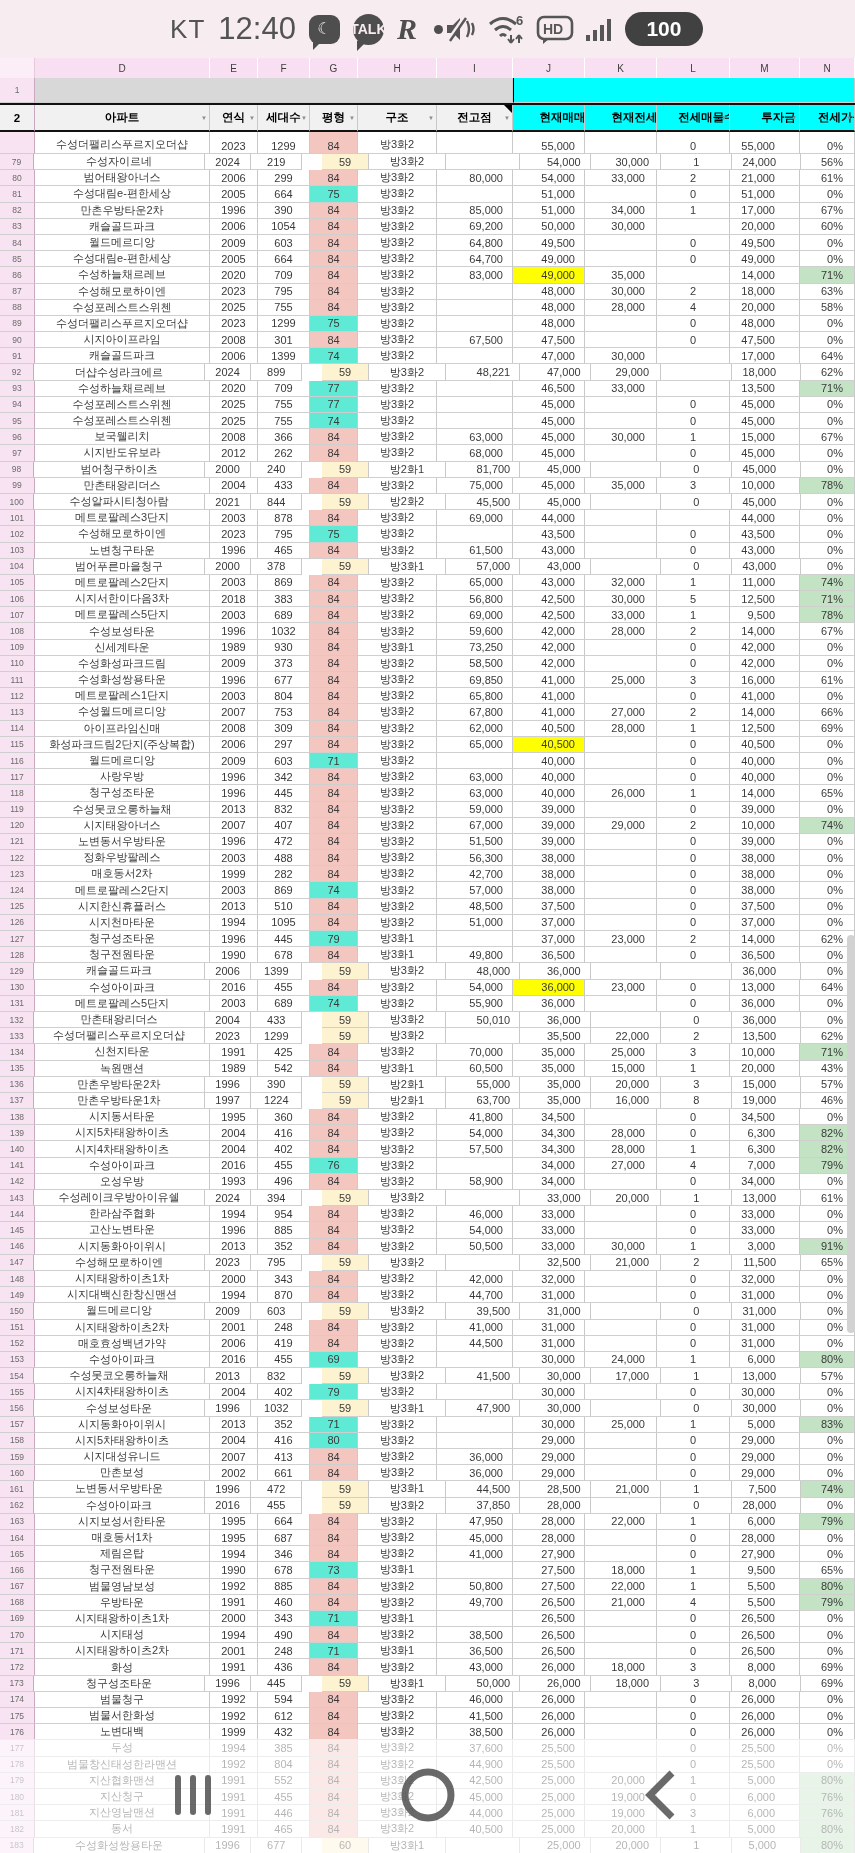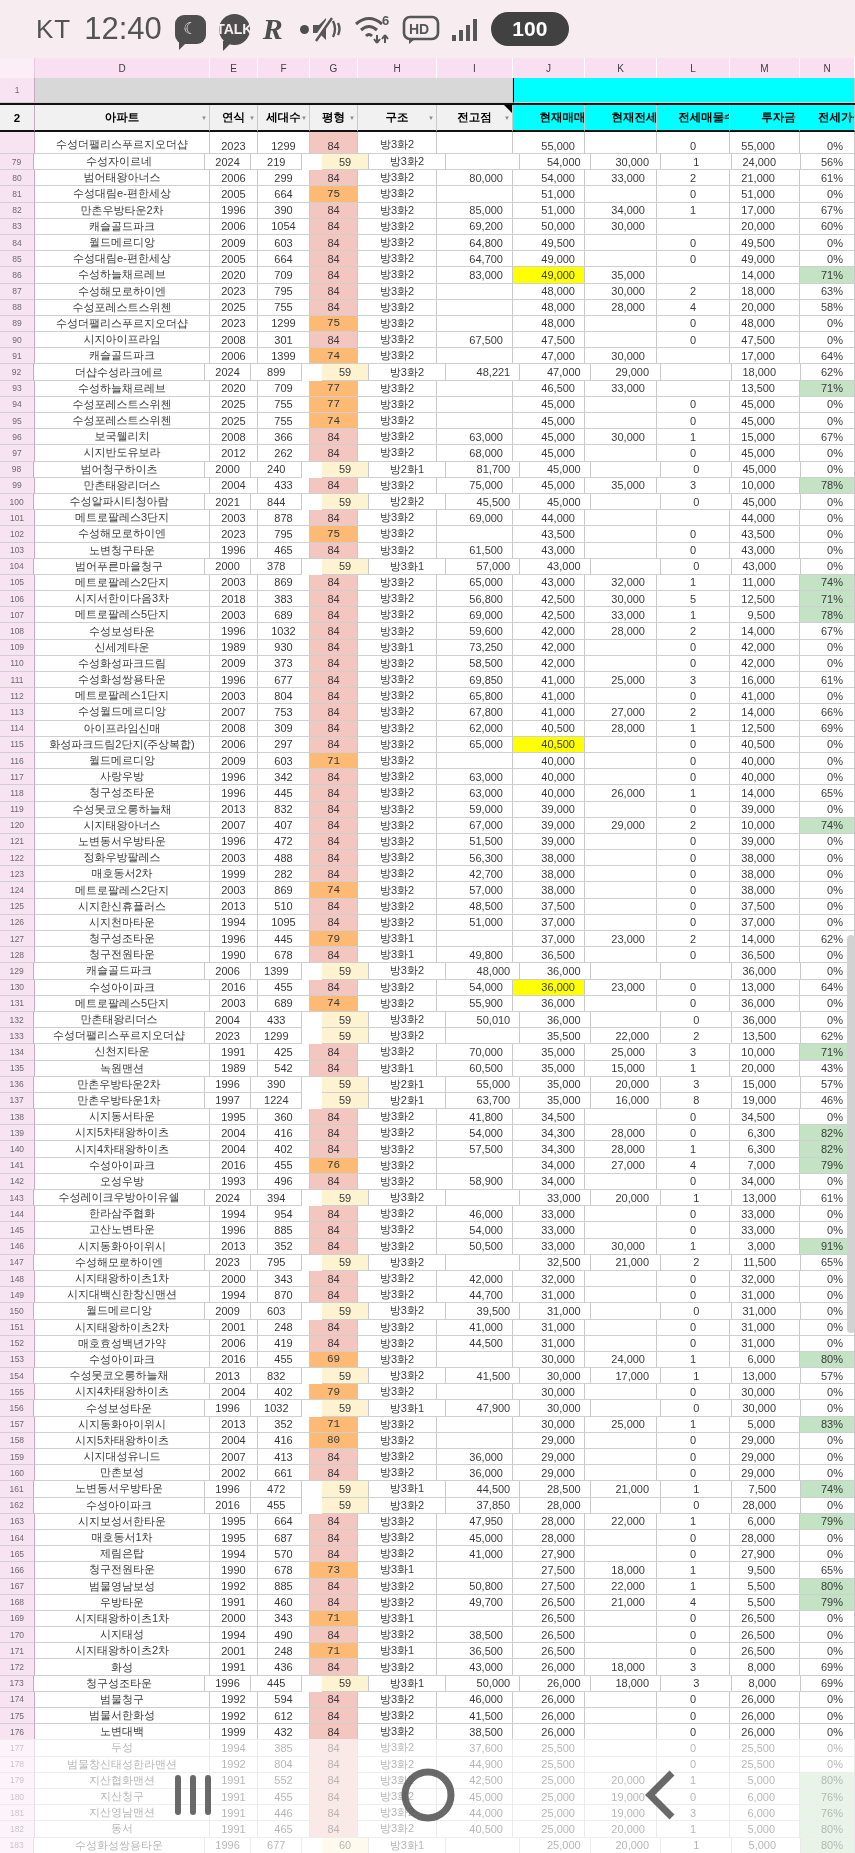--- a/index.html
+++ b/index.html
@@ -1,21 +1,21 @@
 <!DOCTYPE html>
 <html><head>
 <meta charset="utf-8">
 <style>
   html,body{margin:0;padding:0;background:#ffffff;}
   #screen{position:relative;width:855px;height:1853px;overflow:hidden;
     font-family:"Liberation Sans","DejaVu Sans",sans-serif;background:#fff;}
 
   
   .statusbar{position:relative;height:58px;background:#f7edf0;display:flex;
-    align-items:center;justify-content:flex-start;padding:16px 18px;box-sizing:border-box;}
+    align-items:center;justify-content:center;padding:16px 18px;box-sizing:border-box;}
   .sb-left{display:flex;align-items:center;gap:13px;color:#535353;}
   .sb-carrier{font-size:26px;letter-spacing:1px;margin-left:18px;}
   .sb-time{font-size:31px;}
   .notif-bubble{width:31px;height:29px;background:#4e4e4e;border-radius:9px;position:relative;
     display:flex;align-items:center;justify-content:center;color:#f7edf0;}
   .notif-bubble:after{content:"";position:absolute;left:4px;bottom:-6px;
     border:5px solid transparent;border-top-color:#4e4e4e;border-left-color:#4e4e4e;}
   .bubble-round{border-radius:50%;width:31px;height:31px;}
   .moon-glyph{font-size:16px;line-height:1;}
   .talk-glyph{font-size:14px;font-weight:bold;letter-spacing:0;}
@@ -34,21 +34,21 @@
   .sheet-row{display:flex;height:16.2px;}
   .c{box-sizing:border-box;border-right:1px solid #c9c9c9;border-bottom:1px solid #cfcfcf;
     font-size:11px;color:#3a3a3a;display:flex;align-items:center;justify-content:center;
     overflow:hidden;white-space:nowrap;background:#fff;}
   .num{width:35px;background:#f8e3f2;font-size:8.5px;color:#6b6b6b;border-right:1px solid #c9a9bf;}
   .w-d{width:175px;} .w-e{width:48px;} .w-f{width:52px;} .w-g{width:48px;} .w-h{width:79px;}
   .w-i{width:76px;} .w-j{width:72px;} .w-k{width:72px;} .w-l{width:73px;} .w-m{width:70px;} .w-n{width:55px;}
   .ra-r{justify-content:flex-end;}
   .w-i.ra-r{padding-right:9px;} .w-j.ra-r{padding-right:9px;} .w-k.ra-r{padding-right:11px;}
   .w-m.ra-r{padding-right:24px;} .w-n.ra-r{padding-right:11px;}
-  .s84{background:#f3c6c0;} .s59{background:#fdf3d1;margin-left:20px;} .smid{background:#fdba74;font-family:Liberation Mono, monospace;}
+  .s84{background:#f3c6c0;} .s59{background:#fdf3d1;margin-left:20px;} .smid{background:#5eead4;}
   .sale-hl{background:#ffff00;} .ratio-green{background:#c4e3c5;}
 
   .row1{height:25px;}
   .row1 .gray-block{width:478px;background:#d8d8d8;}
   .row1 .cyan-block{width:342px;background:#00ffff;border-left:1px solid #000;}
 
   .row2{height:27px;border-top:2px solid #111;}
   .row2 .c{border-bottom:2px solid #111;font-weight:bold;font-size:11.5px;color:#000;
     background:#f1f1f1;position:relative;}
   .row2 .c.cyan{background:#00ffff;border-left-color:#00c9c9;padding-left:28px;}
@@ -1407,21 +1407,21 @@
         <div class="c w-j ra-r">28,000</div>
         <div class="c w-k ra-r"></div>
         <div class="c w-l">0</div>
         <div class="c w-m ra-r">28,000</div>
         <div class="c w-n ra-r">0%</div>
       </div>
       <div class="sheet-row">
         <div class="c num">165</div>
         <div class="c w-d">제림은탑</div>
         <div class="c w-e">1994</div>
-        <div class="c w-f">570</div>
+        <div class="c w-f">346</div>
         <div class="c w-g s84">84</div>
         <div class="c w-h">방3화2</div>
         <div class="c w-i ra-r">41,000</div>
         <div class="c w-j ra-r">27,900</div>
         <div class="c w-k ra-r"></div>
         <div class="c w-l">0</div>
         <div class="c w-m ra-r">27,900</div>
         <div class="c w-n ra-r">0%</div>
       </div>
       <div class="sheet-row">

